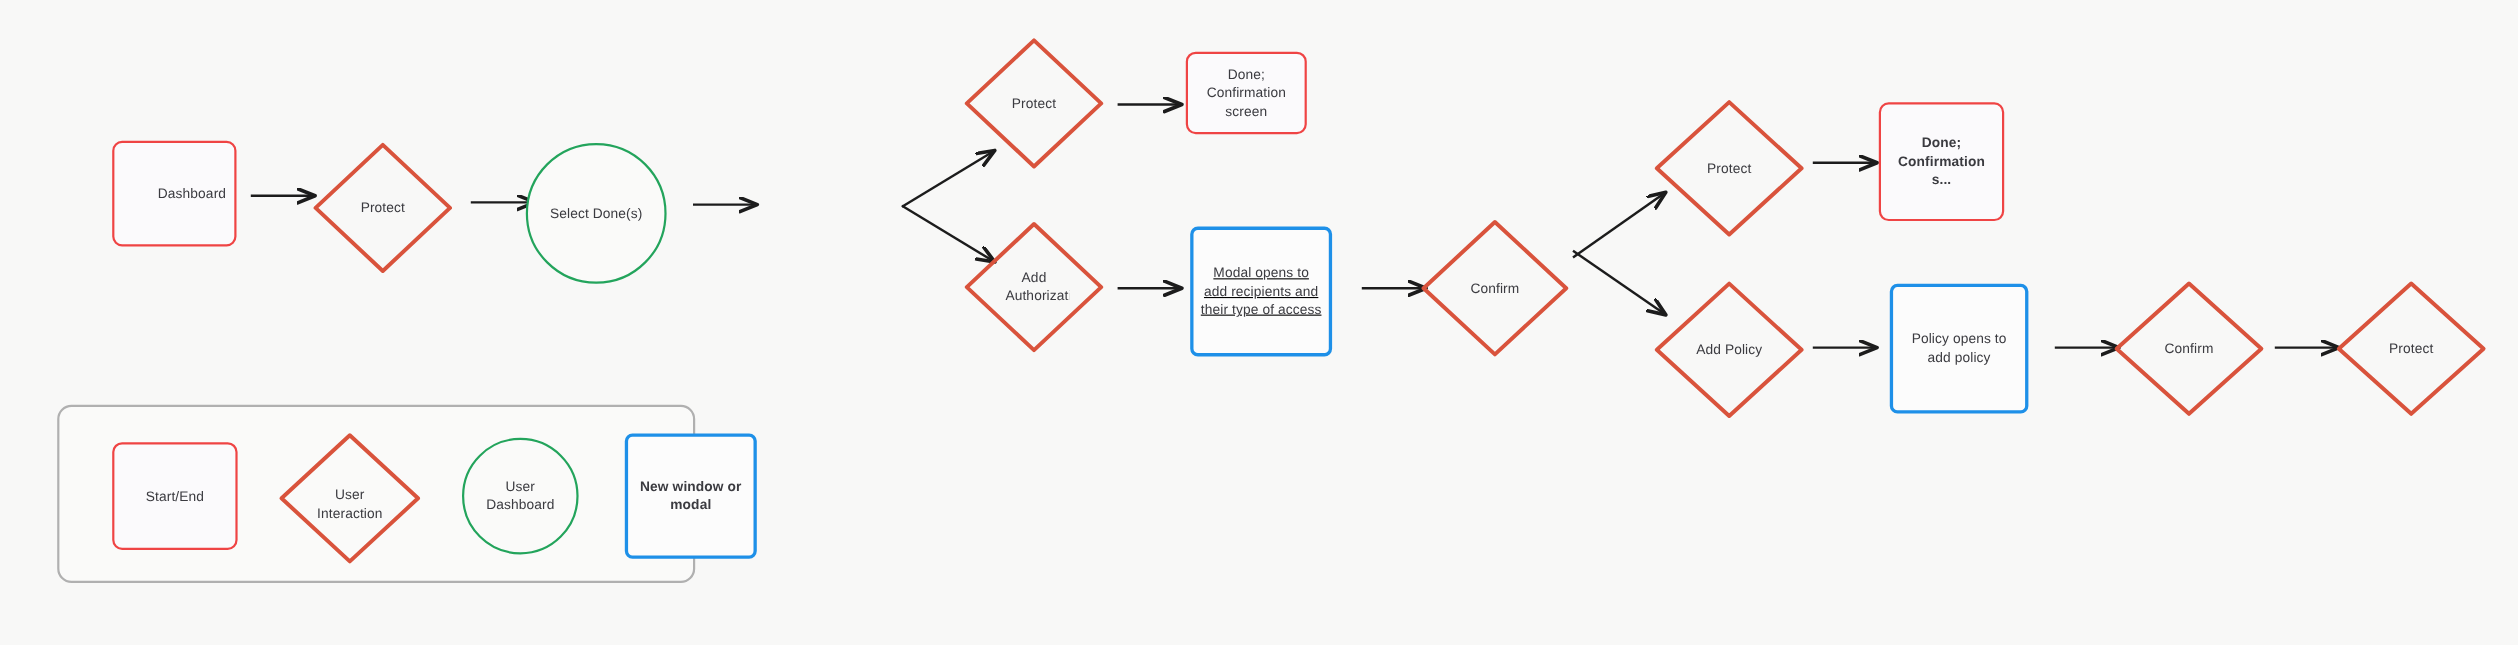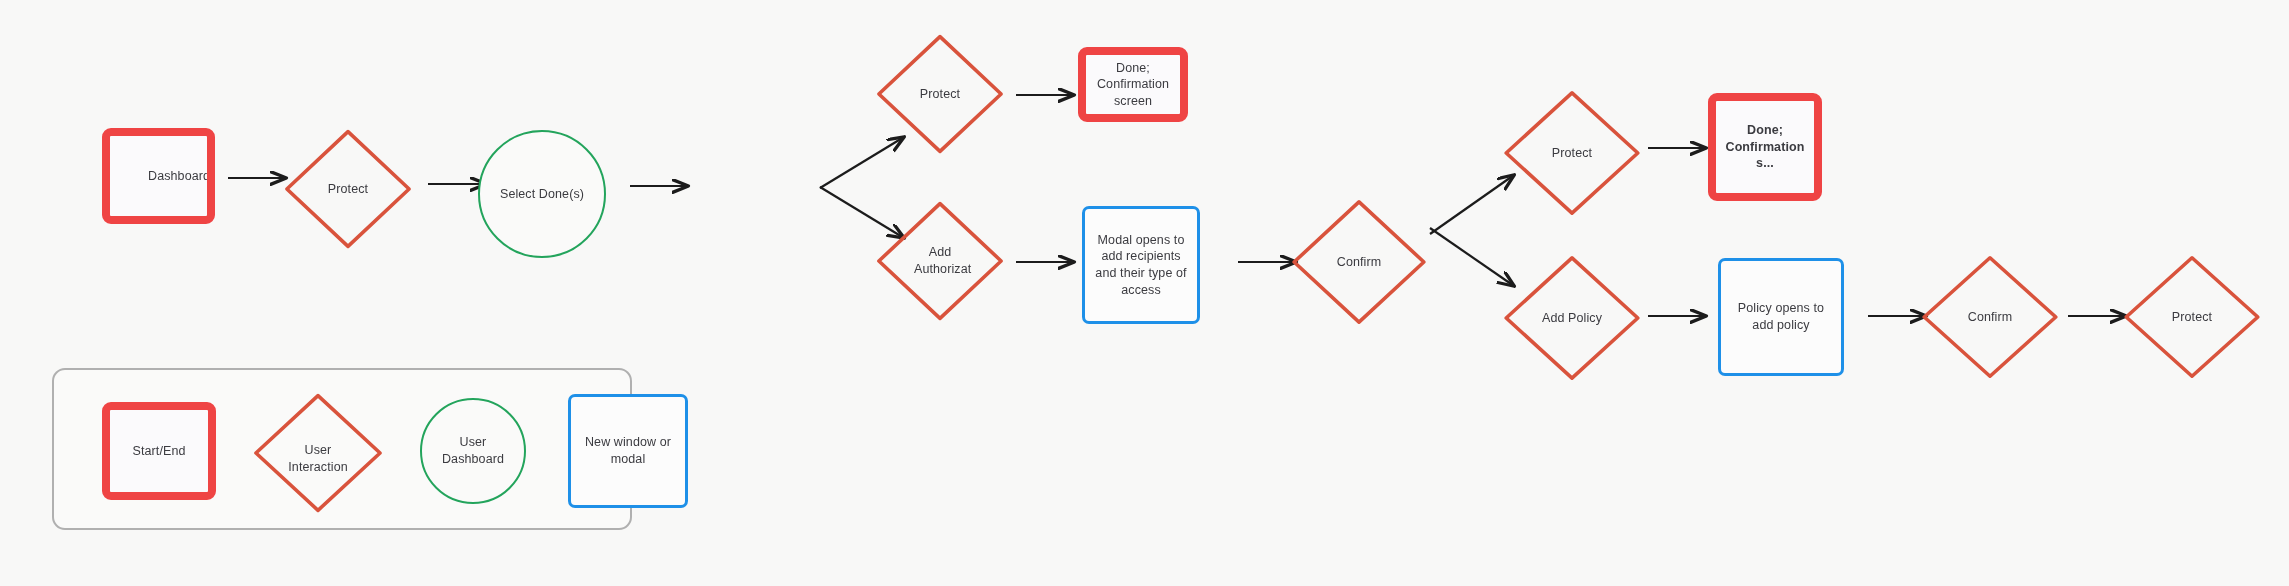--- a/index.html
+++ b/index.html
@@ -29,21 +29,21 @@
     font-size: 12.5px;
     line-height: 1.33;
     color: #3b3b40;
     letter-spacing: 0.1px;
     padding: 0 6px;
     overflow: hidden;
   }
 
   
   .term {
-    border: 8px solid #ef4444;
+    border: 2px solid #ef4444;
     border-radius: 9px;
     background: #fbfafc;
   }
 
   
   .modal {
     border: 3px solid #1e90e8;
     border-radius: 7px;
     background: #fcfcfc;
   }
@@ -179,21 +179,21 @@
     <span class="label" style="max-width:96px;">Done; Confirmation screen</span>
   </div>
 
   <div class="node diamond" style="left:875px; top:200px; width:130px; height:122px;">
     <svg class="dia-svg" viewBox="0 0 100 100" preserveAspectRatio="none">
       <polygon points="50,3 97,50 50,97 3,50" fill="none" stroke="#d9533c" stroke-width="3.6" stroke-linejoin="round" vector-effect="non-scaling-stroke"></polygon>
     </svg>
     <span class="label" style="max-width:52px;">Add Authorization</span>
   </div>
 
-  <div class="node modal" style="left:1082px; top:206px; width:118px; height:118px;">
+  <div class="node modal" style="left:1082px; top:206px; width:129px; height:118px;text-decoration:underline;">
     <span class="label" style="max-width:112px;">Modal opens to add recipients and their type of access</span>
   </div>
 
   <div class="node diamond" style="left:1290px; top:198px; width:138px; height:128px;">
     <svg class="dia-svg" viewBox="0 0 100 100" preserveAspectRatio="none">
       <polygon points="50,3 97,50 50,97 3,50" fill="none" stroke="#d9533c" stroke-width="3.6" stroke-linejoin="round" vector-effect="non-scaling-stroke"></polygon>
     </svg>
     <span class="label">Confirm</span>
   </div>
 
@@ -243,18 +243,18 @@
       <svg class="dia-svg" viewBox="0 0 100 100" preserveAspectRatio="none">
         <polygon points="50,3 97,50 50,97 3,50" fill="none" stroke="#d9533c" stroke-width="3.6" stroke-linejoin="round" vector-effect="non-scaling-stroke"></polygon>
       </svg>
       <span class="label" style="max-width:66px;margin-top:11px;">User Interaction</span>
     </div>
 
     <div class="node circle" style="left:366px; top:28px; width:106px; height:106px;">
       <span class="label">User Dashboard</span>
     </div>
 
-    <div class="node modal" style="left:514px; top:24px; width:120px; height:114px;">
+    <div class="node modal" style="left:514px; top:24px; width:120px; height:114px;font-weight:bold;">
       <span class="label" style="max-width:104px;">New window or modal</span>
     </div>
   </div>
 
 </div>
 
 </body></html>

